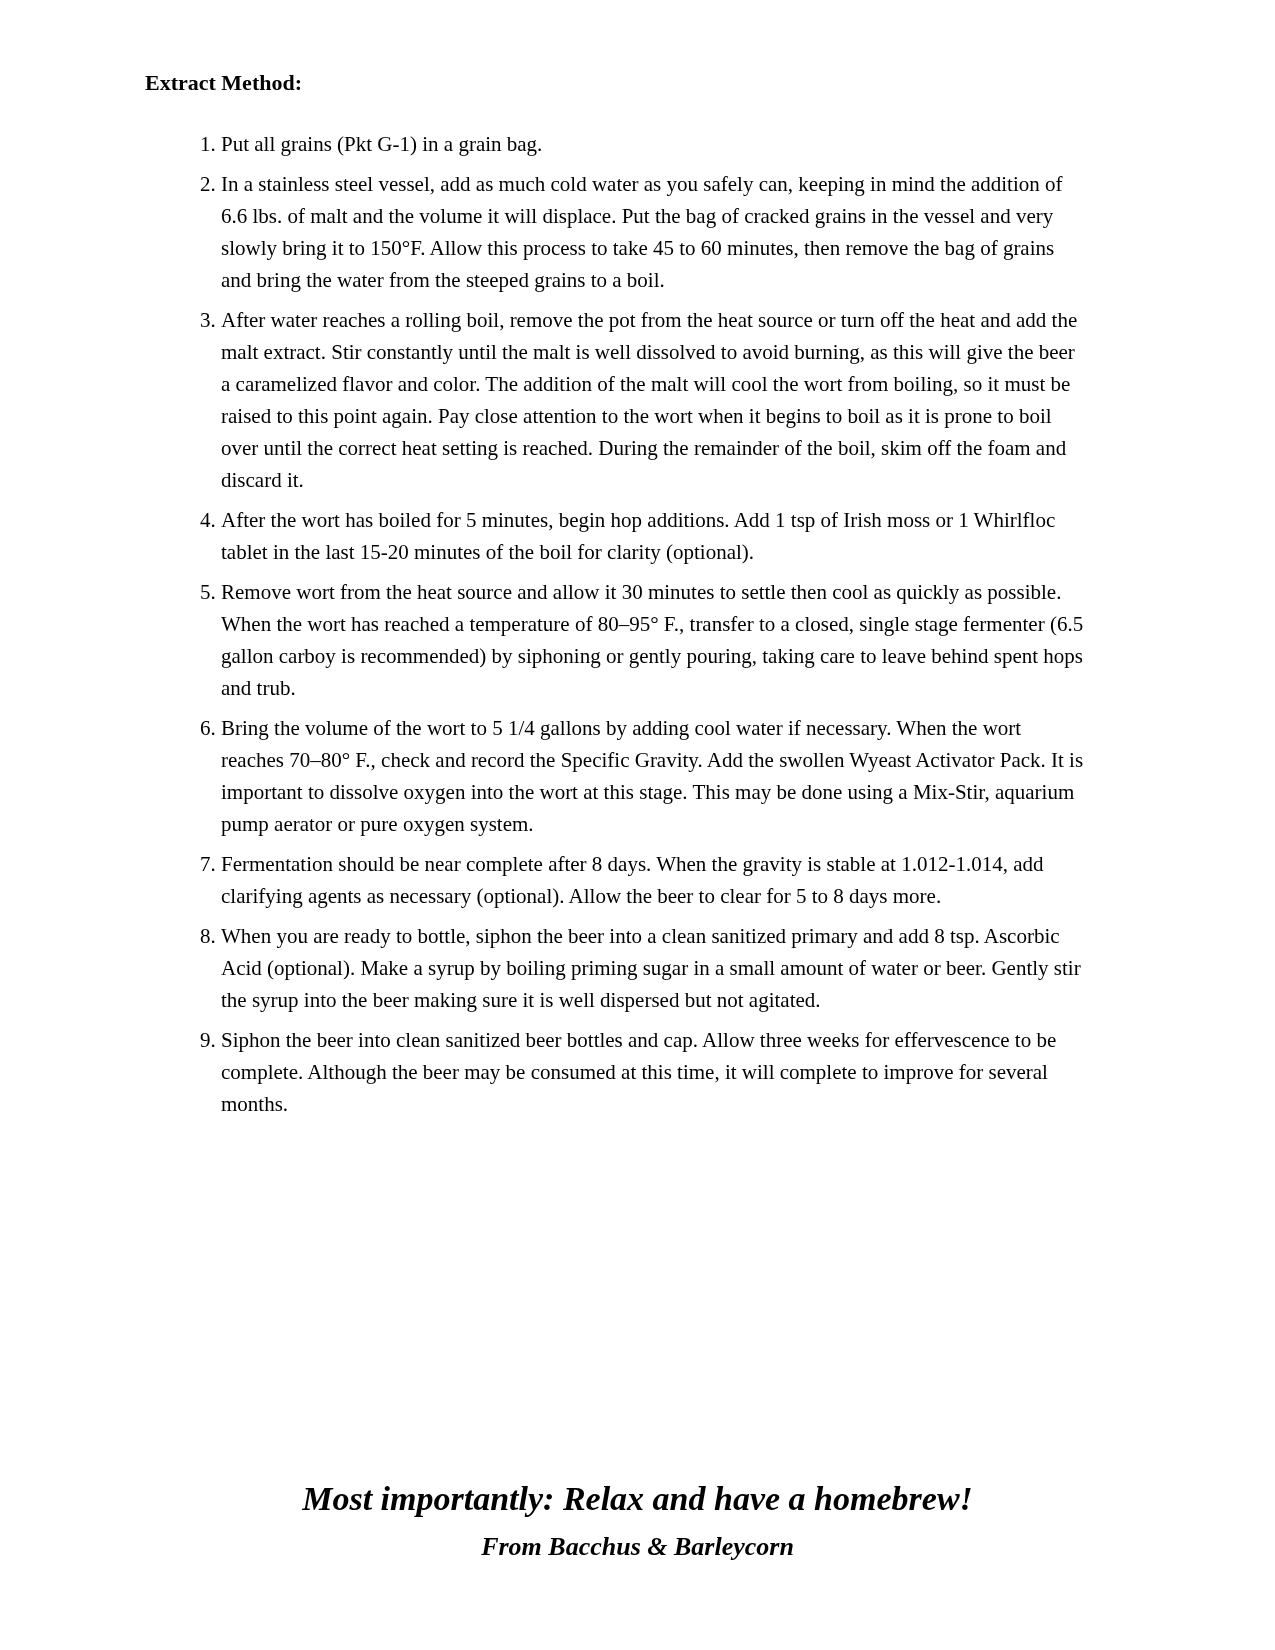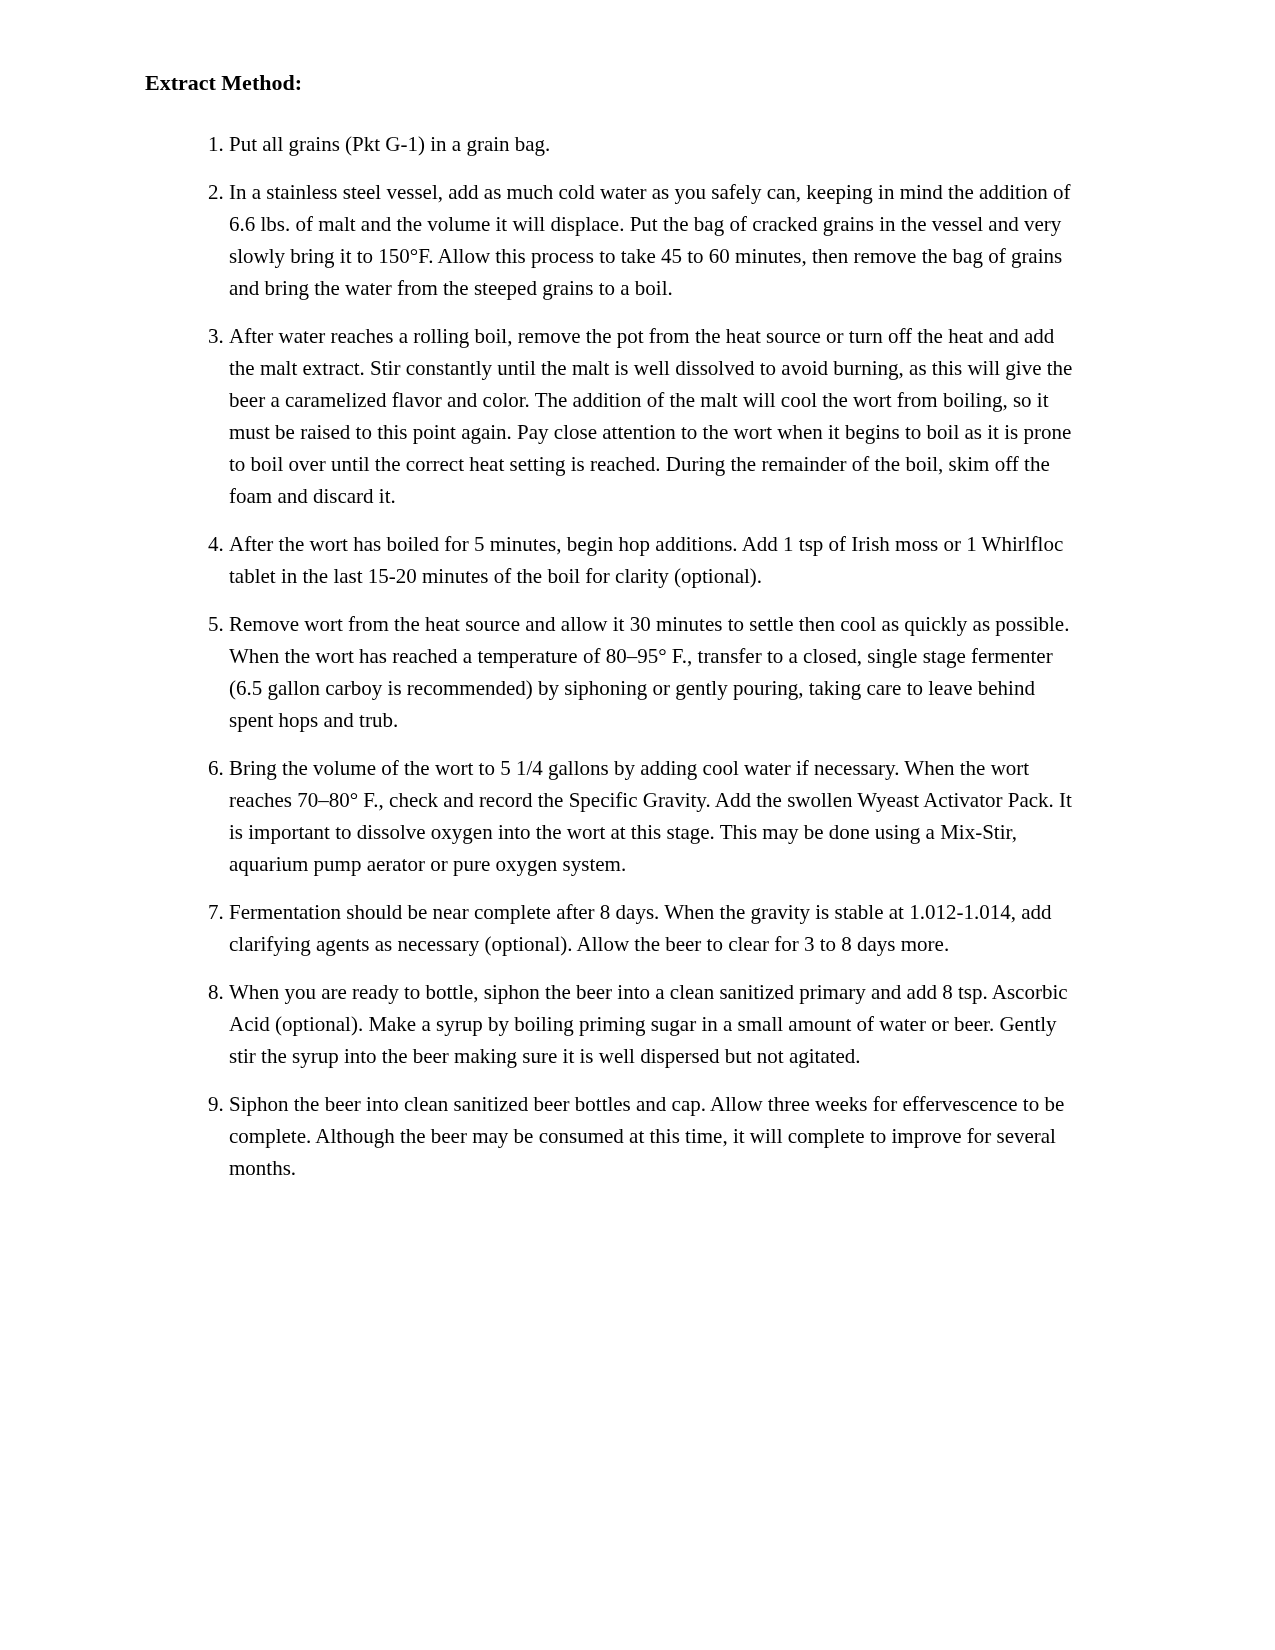--- a/index.html
+++ b/index.html
@@ -28,21 +28,21 @@
     margin: 32px 0 0 0;
     padding: 0 0 0 213px;
     width: 880px;
     box-sizing: content-box;
     font-size: 21px;
     line-height: 32px;
     list-style-type: decimal;
     list-style-position: outside;
   }
   ol.steps li {
-    margin: 16px;
+    margin: 8px;
     padding: 0;
   }
   .footer {
     position: absolute;
     top: 1478px;
     left: 0;
     width: 1275px;
     text-align: center;
   }
   .footer-line1 {
@@ -67,19 +67,23 @@
 
   <h2 class="heading">Extract Method:</h2>
 
   <ol class="steps">
     <li class="step">Put all grains (Pkt G-1) in a grain bag.</li>
     <li class="step">In a stainless steel vessel, add as much cold water as you safely can, keeping in mind the addition of 6.6 lbs. of malt and the volume it will displace. Put the bag of cracked grains in the vessel and very slowly bring it to 150°F. Allow this process to take 45 to 60 minutes, then remove the bag of grains and bring the water from the steeped grains to a boil.</li>
     <li class="step">After water reaches a rolling boil, remove the pot from the heat source or turn off the heat and add the malt extract. Stir constantly until the malt is well dissolved to avoid burning, as this will give the beer a caramelized flavor and color. The addition of the malt will cool the wort from boiling, so it must be raised to this point again. Pay close attention to the wort when it begins to boil as it is prone to boil over until the correct heat setting is reached. During the remainder of the boil, skim off the foam and discard it.</li>
     <li class="step">After the wort has boiled for 5 minutes, begin hop additions. Add 1 tsp of Irish moss or 1 Whirlfloc tablet in the last 15-20 minutes of the boil for clarity (optional).</li>
     <li class="step">Remove wort from the heat source and allow it 30 minutes to settle then cool as quickly as possible. When the wort has reached a temperature of 80–95° F., transfer to a closed, single stage fermenter (6.5 gallon carboy is recommended) by siphoning or gently pouring, taking care to leave behind spent hops and trub.</li>
     <li class="step">Bring the volume of the wort to 5 1/4 gallons by adding cool water if necessary. When the wort reaches 70–80° F., check and record the Specific Gravity. Add the swollen Wyeast Activator Pack. It is important to dissolve oxygen into the wort at this stage. This may be done using a Mix-Stir, aquarium pump aerator or pure oxygen system.</li>
-    <li class="step">Fermentation should be near complete after 8 days. When the gravity is stable at 1.012-1.014, add clarifying agents as necessary (optional). Allow the beer to clear for 3 to 8 days more.</li>
+    <li class="step">Fermentation should be near complete after 8 days. When the gravity is stable at 1.012-1.014, add clarifying agents as necessary (optional). Allow the beer to clear for 5 to 8 days more.</li>
     <li class="step">When you are ready to bottle, siphon the beer into a clean sanitized primary and add 8 tsp. Ascorbic Acid (optional). Make a syrup by boiling priming sugar in a small amount of water or beer. Gently stir the syrup into the beer making sure it is well dispersed but not agitated.</li>
     <li class="step">Siphon the beer into clean sanitized beer bottles and cap. Allow three weeks for effervescence to be complete. Although the beer may be consumed at this time, it will complete to improve for several months.</li>
   </ol>
 
+  <div class="footer">
+    <p class="footer-line1">Most importantly: Relax and have a homebrew!</p>
+    <p class="footer-line2">From Bacchus &amp; Barleycorn</p>
+  </div>
 
 </div>
 
 </body></html>

